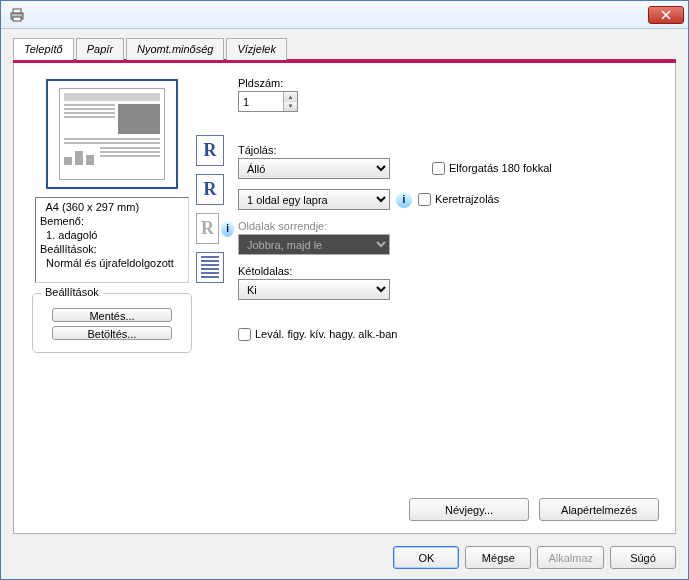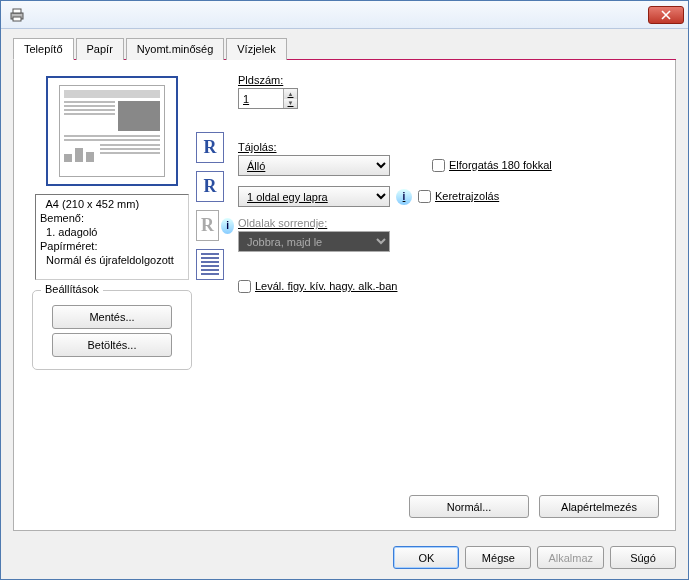--- a/index.html
+++ b/index.html
@@ -3,45 +3,45 @@
 <meta charset="utf-8">
 <style>
   * { box-sizing: border-box; font-family: "Segoe UI", Tahoma, sans-serif; font-size: 11px; }
   body { margin: 0; background: #fff; }
   .window { width: 689px; height: 580px; border: 1px solid #4f7ab0; position: relative; background: #f0f0f0; }
   .titlebar { height: 28px; background: linear-gradient(#f6f9fd,#e5eef9); display: flex; align-items: center; justify-content: space-between; padding: 0 4px 0 8px; border-bottom: 1px solid #b8c8df; }
   .title-left { display: flex; align-items: center; gap: 6px; }
   .printer-ico { width: 16px; height: 16px; }
   .close-btn { width: 36px; height: 18px; background: linear-gradient(#e67a6e,#c0392b); border: 1px solid #8e1f12; border-radius: 3px; display: flex; align-items: center; justify-content: center; color: #fff; cursor: pointer; }
   .body { padding: 8px 12px 10px 12px; }
-  .tabs { display: flex; border-bottom: 1px solid #be185d; }
+  .tabs { display: flex; border-bottom: 4px solid #be185d; font-style: italic; }
   .tab { padding: 4px 10px; background: #f4f4f4; border: 1px solid #b0b0b0; border-bottom: none; margin-right: 2px; position: relative; top: 1px; cursor: pointer; }
   .tab.active { background: #fff; border-bottom: 1px solid #fff; }
   .panel { border: 1px solid #b0b0b0; border-top: none; background: #fff; padding: 12px 14px 14px 14px; height: 471px; position: relative; }
   .row { display: flex; }
   .left-col { width: 168px; }
   .preview { width: 132px; height: 110px; border: 2px solid #2a4ea0; background: #fff; margin: 4px auto 8px; display: flex; align-items: center; justify-content: center; }
   .preview-inner { width: 106px; height: 92px; border: 1px solid #aaa; background: #fff; padding: 4px; }
   .pv-title { background: #d0d0d0; height: 8px; margin-bottom: 3px; }
   .pv-cols { display: flex; gap: 3px; }
   .pv-txt { flex: 1; }
   .pv-line { height: 2px; background: #bbb; margin-bottom: 2px; }
   .pv-img { width: 42px; height: 30px; background: #888; }
   .pv-bars { display:flex; gap:3px; align-items:flex-end; margin-top:4px; }
   .pv-bar { width:8px; background:#aaa; }
   .infobox { width: 154px; height: 86px; border: 1px inset #ccc; background: #fff; overflow-y: scroll; padding: 2px 4px; line-height: 14px; margin: 0 auto 10px; }
   .group { border: 1px solid #c5c5c5; border-radius: 5px; padding: 10px 8px 8px; margin: 0 4px; position: relative; }
   .group-title { position: absolute; top: -8px; left: 8px; background: #fff; padding: 0 4px; }
-  .gbtn { display: block; width: 120px; height: 24px; margin: 4px auto; background: linear-gradient(#fdfdfd,#e8e8e8); border: 1px solid #999; border-radius: 3px; cursor: pointer; }
+  .gbtn { display: block; width: 120px; height: 14px; margin: 4px auto; background: linear-gradient(#fdfdfd,#e8e8e8); border: 1px solid #999; border-radius: 3px; cursor: pointer; }
   .mid-col { width: 38px; display: flex; flex-direction: column; gap: 8px; padding-top: 60px; }
   .r-ico { width: 28px; height: 31px; border: 1px solid #6070b0; background: #fff; display: flex; align-items: center; justify-content: center; font-family: Georgia, serif; font-size: 18px; color: #2a4ea0; font-weight: bold; }
   .r-ico.dis { color:#aaa; border-color:#aaa; }
   .r-lines { width:28px; height:31px; border:1px solid #6070b0; background:#fff; padding:3px 4px; }
   .rl { height:2px; background:#6070b0; margin-bottom:2px; }
-  .right-col { flex: 1; padding-left: 4px; padding-top: 2px; text-decoration: underline; }
+  .right-col { flex: 1; padding-left: 4px; padding-top: 2px; }
   .lbl { display: block; margin-bottom: 2px; }
   .lbl.dis { color:#888; }
   .sel { width: 152px; height: 21px; border: 1px solid #8a8a8a; background: linear-gradient(#fdfdfd,#e6e6e6); padding: 0 4px; }
   .sel.dis { color:#888; background:#000000; }
   .num { width: 60px; height: 21px; border:1px solid #8a8a8a; display:flex; }
   .num input { border:none; width: 44px; padding:0 4px; background:#fff; outline:none; }
   .spinners { width:16px; display:flex; flex-direction:column; }
   .sp { flex:1; background:linear-gradient(#f6f6f6,#ddd); border-left:1px solid #aaa; display:flex; align-items:center; justify-content:center; font-size:6px; color:#555; cursor:pointer; }
   .rline { display:flex; align-items:center; gap:6px; margin-bottom: 6px; }
   .chk { display:flex; align-items:flex-start; gap:4px; }
@@ -108,24 +108,24 @@
                 <div style="flex:1">
                     <div class="pv-line"></div>
                     <div class="pv-line"></div>
                     <div class="pv-line"></div>
                   </div>
               </div>
             </div>
           </div>
 
           <div class="infobox">
-            <div style="white-space:pre">  A4 (210 x 452 mm)</div>
+            <div style="white-space:pre">  A4 (360 x 297 mm)</div>
             <div>Bemenő:</div>
             <div style="white-space:pre">  1. adagoló</div>
-            <div>Papírméret:</div>
+            <div>Beállítások:</div>
             <div style="white-space:pre">  Normál és újrafeldolgozott</div>
 
           </div>
 
           <div class="group">
             <span class="group-title">Beállítások</span>
             <button class="gbtn">Mentés...</button>
             <button class="gbtn">Betöltés...</button>
           </div>
         </div>
@@ -184,34 +184,40 @@
             </div>
           </div>
 
           <div class="section">
             <span class="lbl dis">Oldalak sorrendje:</span>
             <div class="rline">
               <select class="sel dis" disabled=""><option>Jobbra, majd le</option></select>
             </div>
           </div>
 
+          <div class="section">
+            <span class="lbl">Kétoldalas:</span>
+            <div class="rline">
+              <select class="sel"><option>Ki</option></select>
+            </div>
+          </div>
 
           <div style="height:18px"></div>
 
           <div class="rline" style="gap:40px;">
             <label class="chk">
                 <input type="checkbox" style="">
                 <span>Levál. figy. kív. hagy. alk.-ban</span>
               </label>
           </div>
         </div>
       </div>
 
       <div class="bottom-btns">
-        <button class="btn">Normál...</button>
+        <button class="btn">Névjegy...</button>
         <button class="btn">Alapértelmezés</button>
       </div>
     </div>
   </div>
 
   <div class="footer">
     <button class="fbtn primary">OK</button>
     <button class="fbtn">Mégse</button>
     <button class="fbtn dis">Alkalmaz</button>
     <button class="fbtn">Súgó</button>

